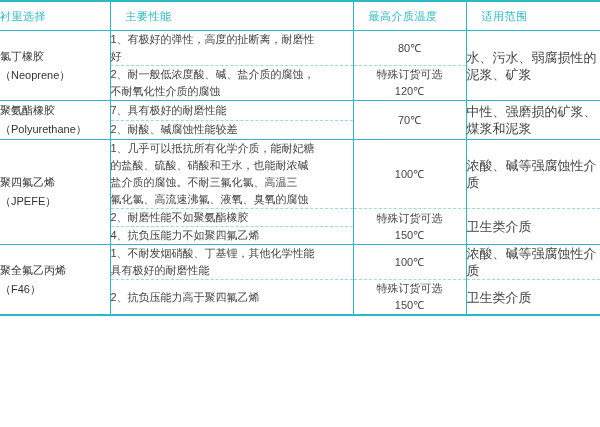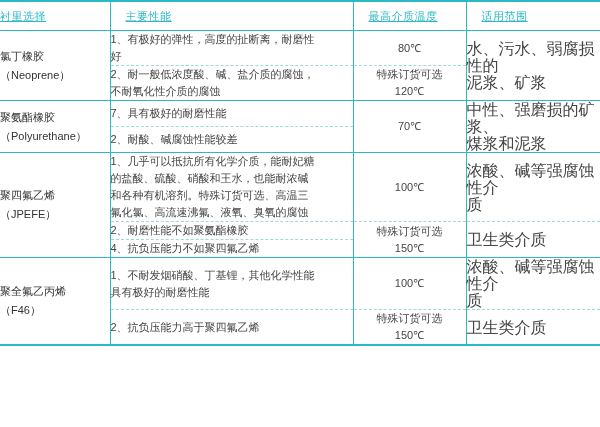--- a/index.html
+++ b/index.html
@@ -40,21 +40,20 @@
 
   
   .hdr td {
     height: 28px;
     color: #2bb9c4;
     font-size: 11px;
     border-bottom: 1px solid #2bb9c4;
     padding: 0 10px;
     text-align: left;
     letter-spacing: .5px;
-    text-decoration: underline;
   }
   .hdr td.sep {
     border-left: 1px solid #2bb9c4;
     padding-left: 15px;
   }
 
   
   .bcell {
     font-size: 11px;
     line-height: 17px;
@@ -72,21 +71,21 @@
     color: #333;
     padding: 4px 4px;
   }
   .center {
     text-align: center;
     font-size: 11px;
     line-height: 17px;
     margin-left: 36px;
   }
   .scope {
-    font-size: 16px;
+    font-size: 13px;
     line-height: 17px;
     padding: 7px 10px;
     margin-left: 18px;
   }
   .lines > div { white-space: nowrap; }
 </style>
 </head>
 <body>
 
 <div id="sheet">
@@ -156,21 +155,21 @@
       </tr>
 
       <tr>
         <td class="bcell name hsolid" rowspan="3">
           <div>聚四氟乙烯</div>
           <div>（JPEFE）</div>
         </td>
         <td class="bcell vline hdash lines">
           <div>1、几乎可以抵抗所有化学介质，能耐妃糖</div>
           <div>的盐酸、硫酸、硝酸和王水，也能耐浓碱</div>
-          <div>和各种有机溶剂。特殊订货可选、高温三</div>
+          <div>盐介质的腐蚀。不耐三氟化氯、高温三</div>
           <div>氟化氯、高流速沸氟、液氧、臭氧的腐蚀</div>
         </td>
         <td class="bcell vline hdash center">
           <div>100℃</div>
         </td>
         <td class="bcell vline hdash scope">
           <div>浓酸、碱等强腐蚀性介</div>
           <div>质</div>
         </td>
       </tr>

